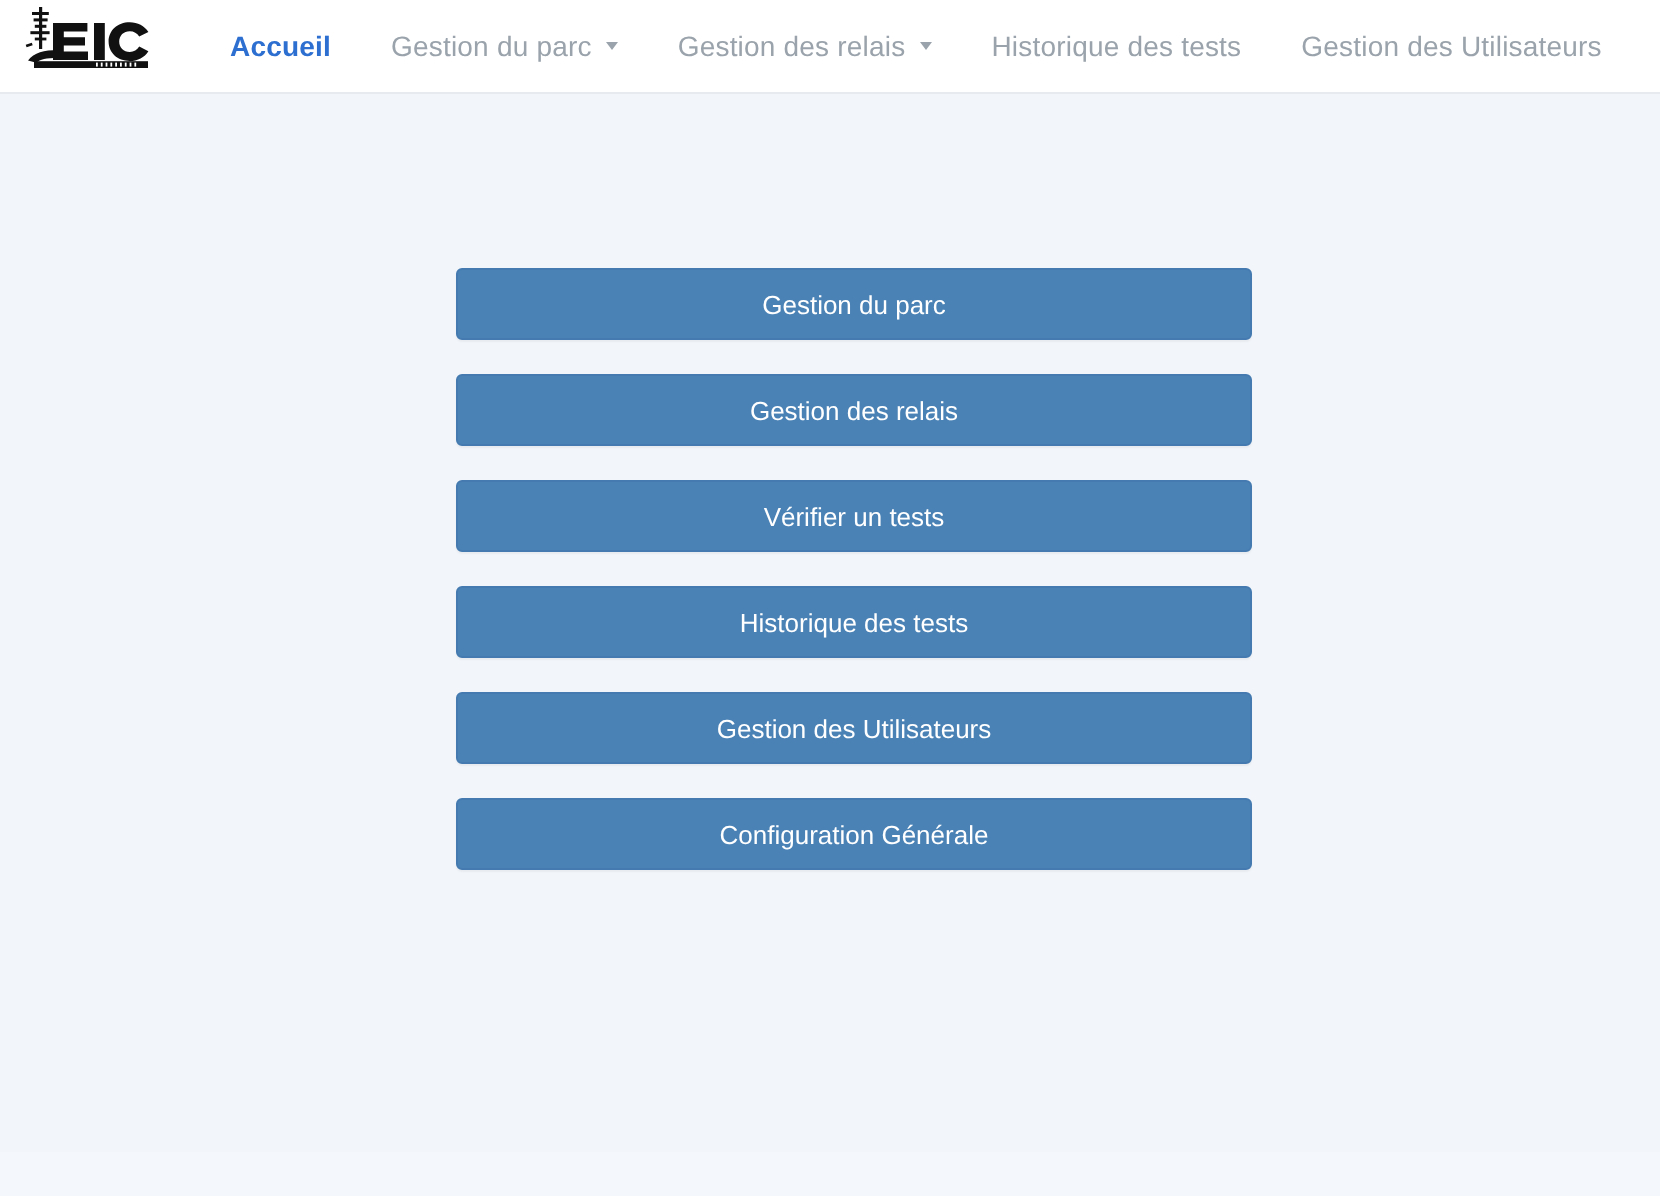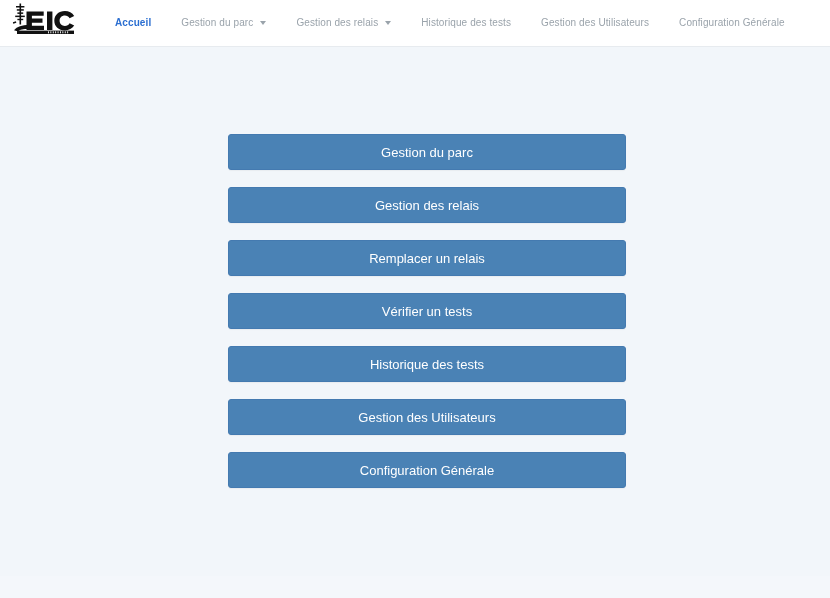--- a/index.html
+++ b/index.html
@@ -51,21 +51,21 @@
   .nav-item {
     display: flex;
     align-items: center;
     height: 47px;
   }
   .nav-link {
     display: inline-flex;
     align-items: center;
     gap: 4px;
     padding: 0 15px;
-    font-size: 10px;
+    font-size: 14px;
     color: #9aa3ab;
     text-decoration: none;
     line-height: 1;
     white-space: nowrap;
     letter-spacing: 0.1px;
   }
   .nav-link.active {
     color: #2c6fd1;
     font-weight: bold;
   }
@@ -213,21 +213,20 @@
 
 </nav>
 
 <main class="page">
   <div class="menu-stack">
 
     <button class="menu-button" type="button">Gestion du parc</button>
 
     <button class="menu-button" type="button">Gestion des relais</button>
 
-    <button class="menu-button" type="button">Remplacer un relais</button>
 
     <button class="menu-button" type="button">Vérifier un tests</button>
 
     <button class="menu-button" type="button">Historique des tests</button>
 
     <button class="menu-button" type="button">Gestion des Utilisateurs</button>
 
     <button class="menu-button" type="button">Configuration Générale</button>
   </div>
 </main>

